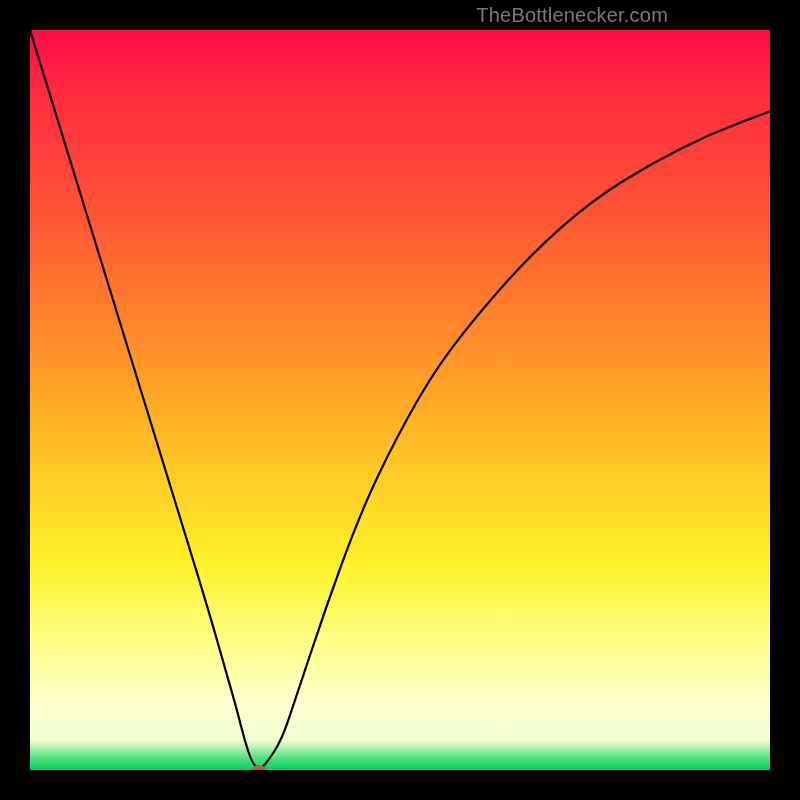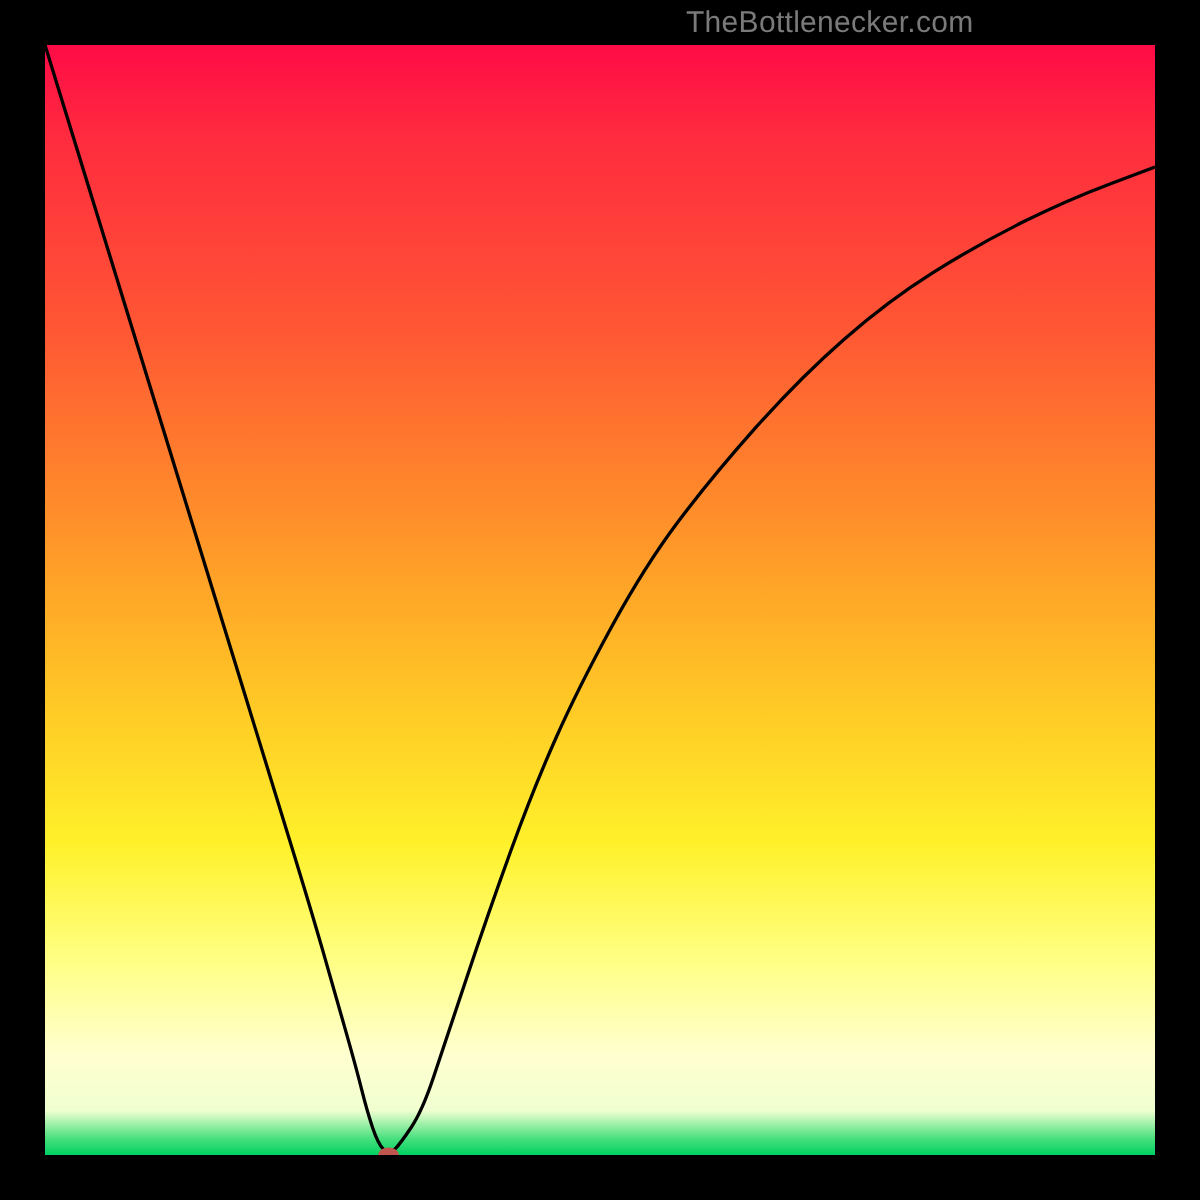--- a/index.html
+++ b/index.html
@@ -9,20 +9,21 @@
     height: 800px;
     overflow: hidden;
     background: #000;
     font-family: Arial, Helvetica, sans-serif;
   }
   .frame {
     position: relative;
     width: 659px;
     height: 800px;
     background: #000;
+    padding-left: 19px;
   }
   .watermark {
     position: absolute;
     top: 4px;
     right: 10px;
     color: #7a7a7a;
     font-size: 20px;
     font-weight: 400;
     letter-spacing: 0.2px;
     z-index: 10;

